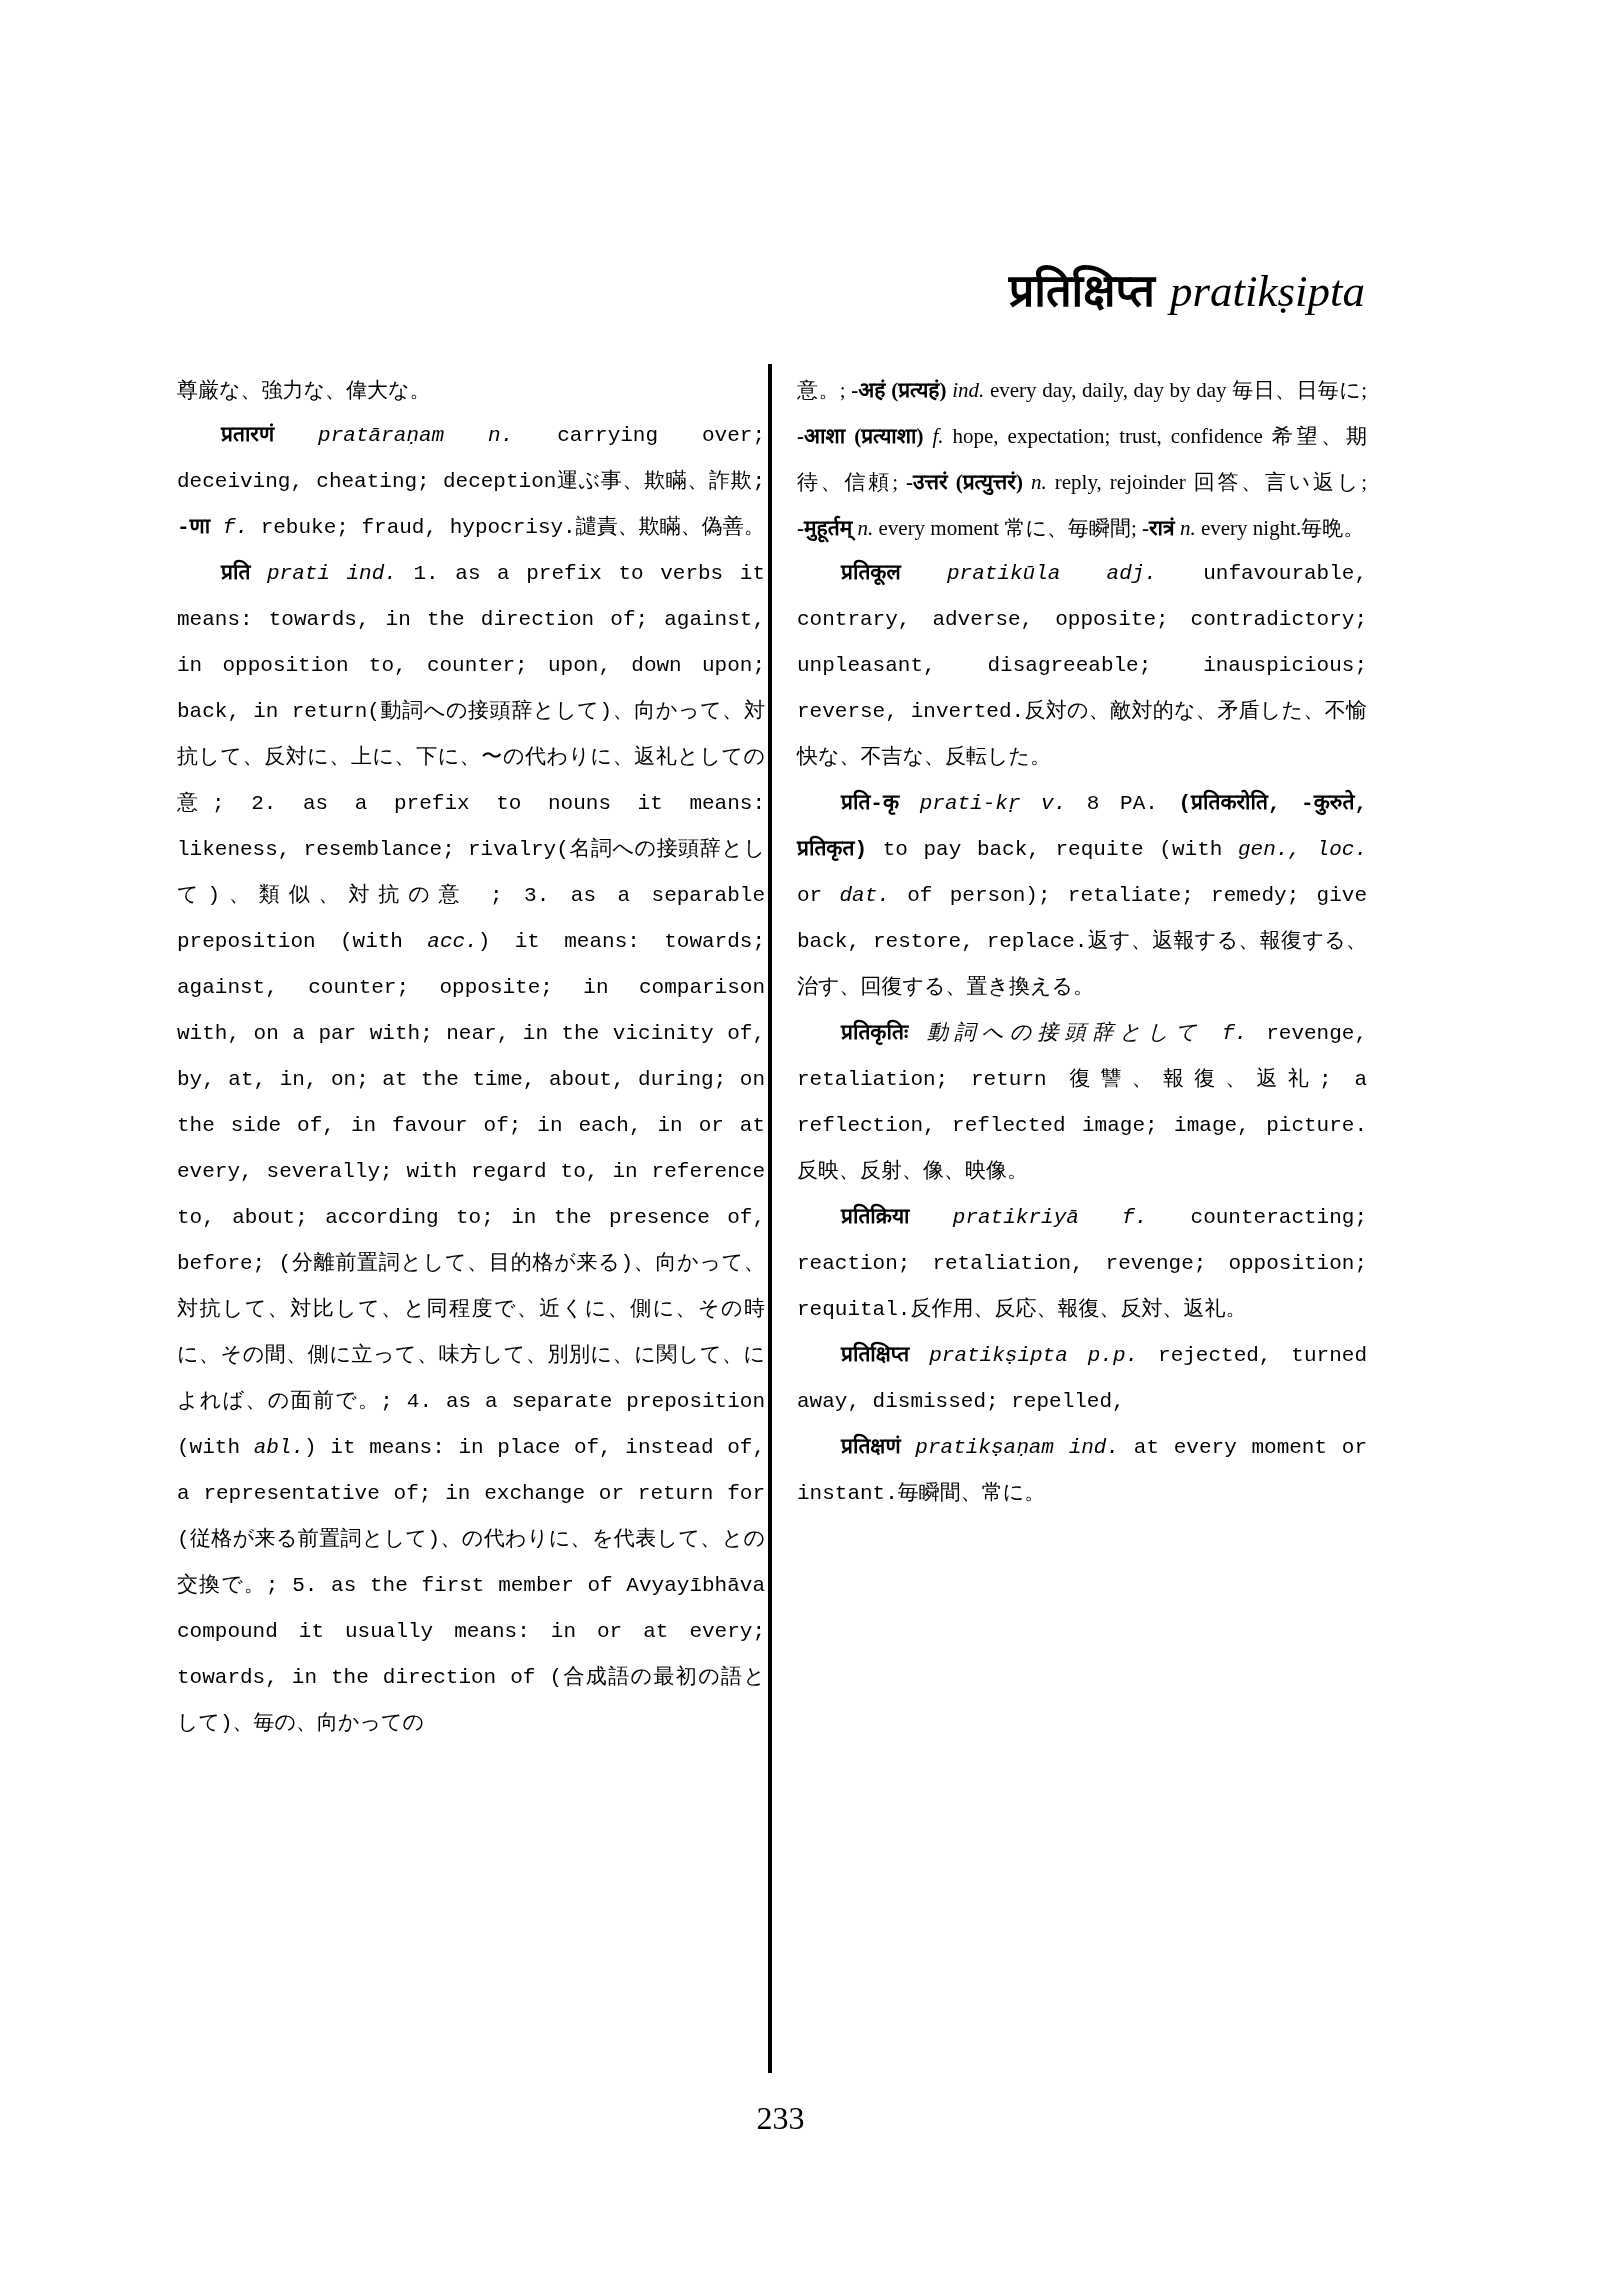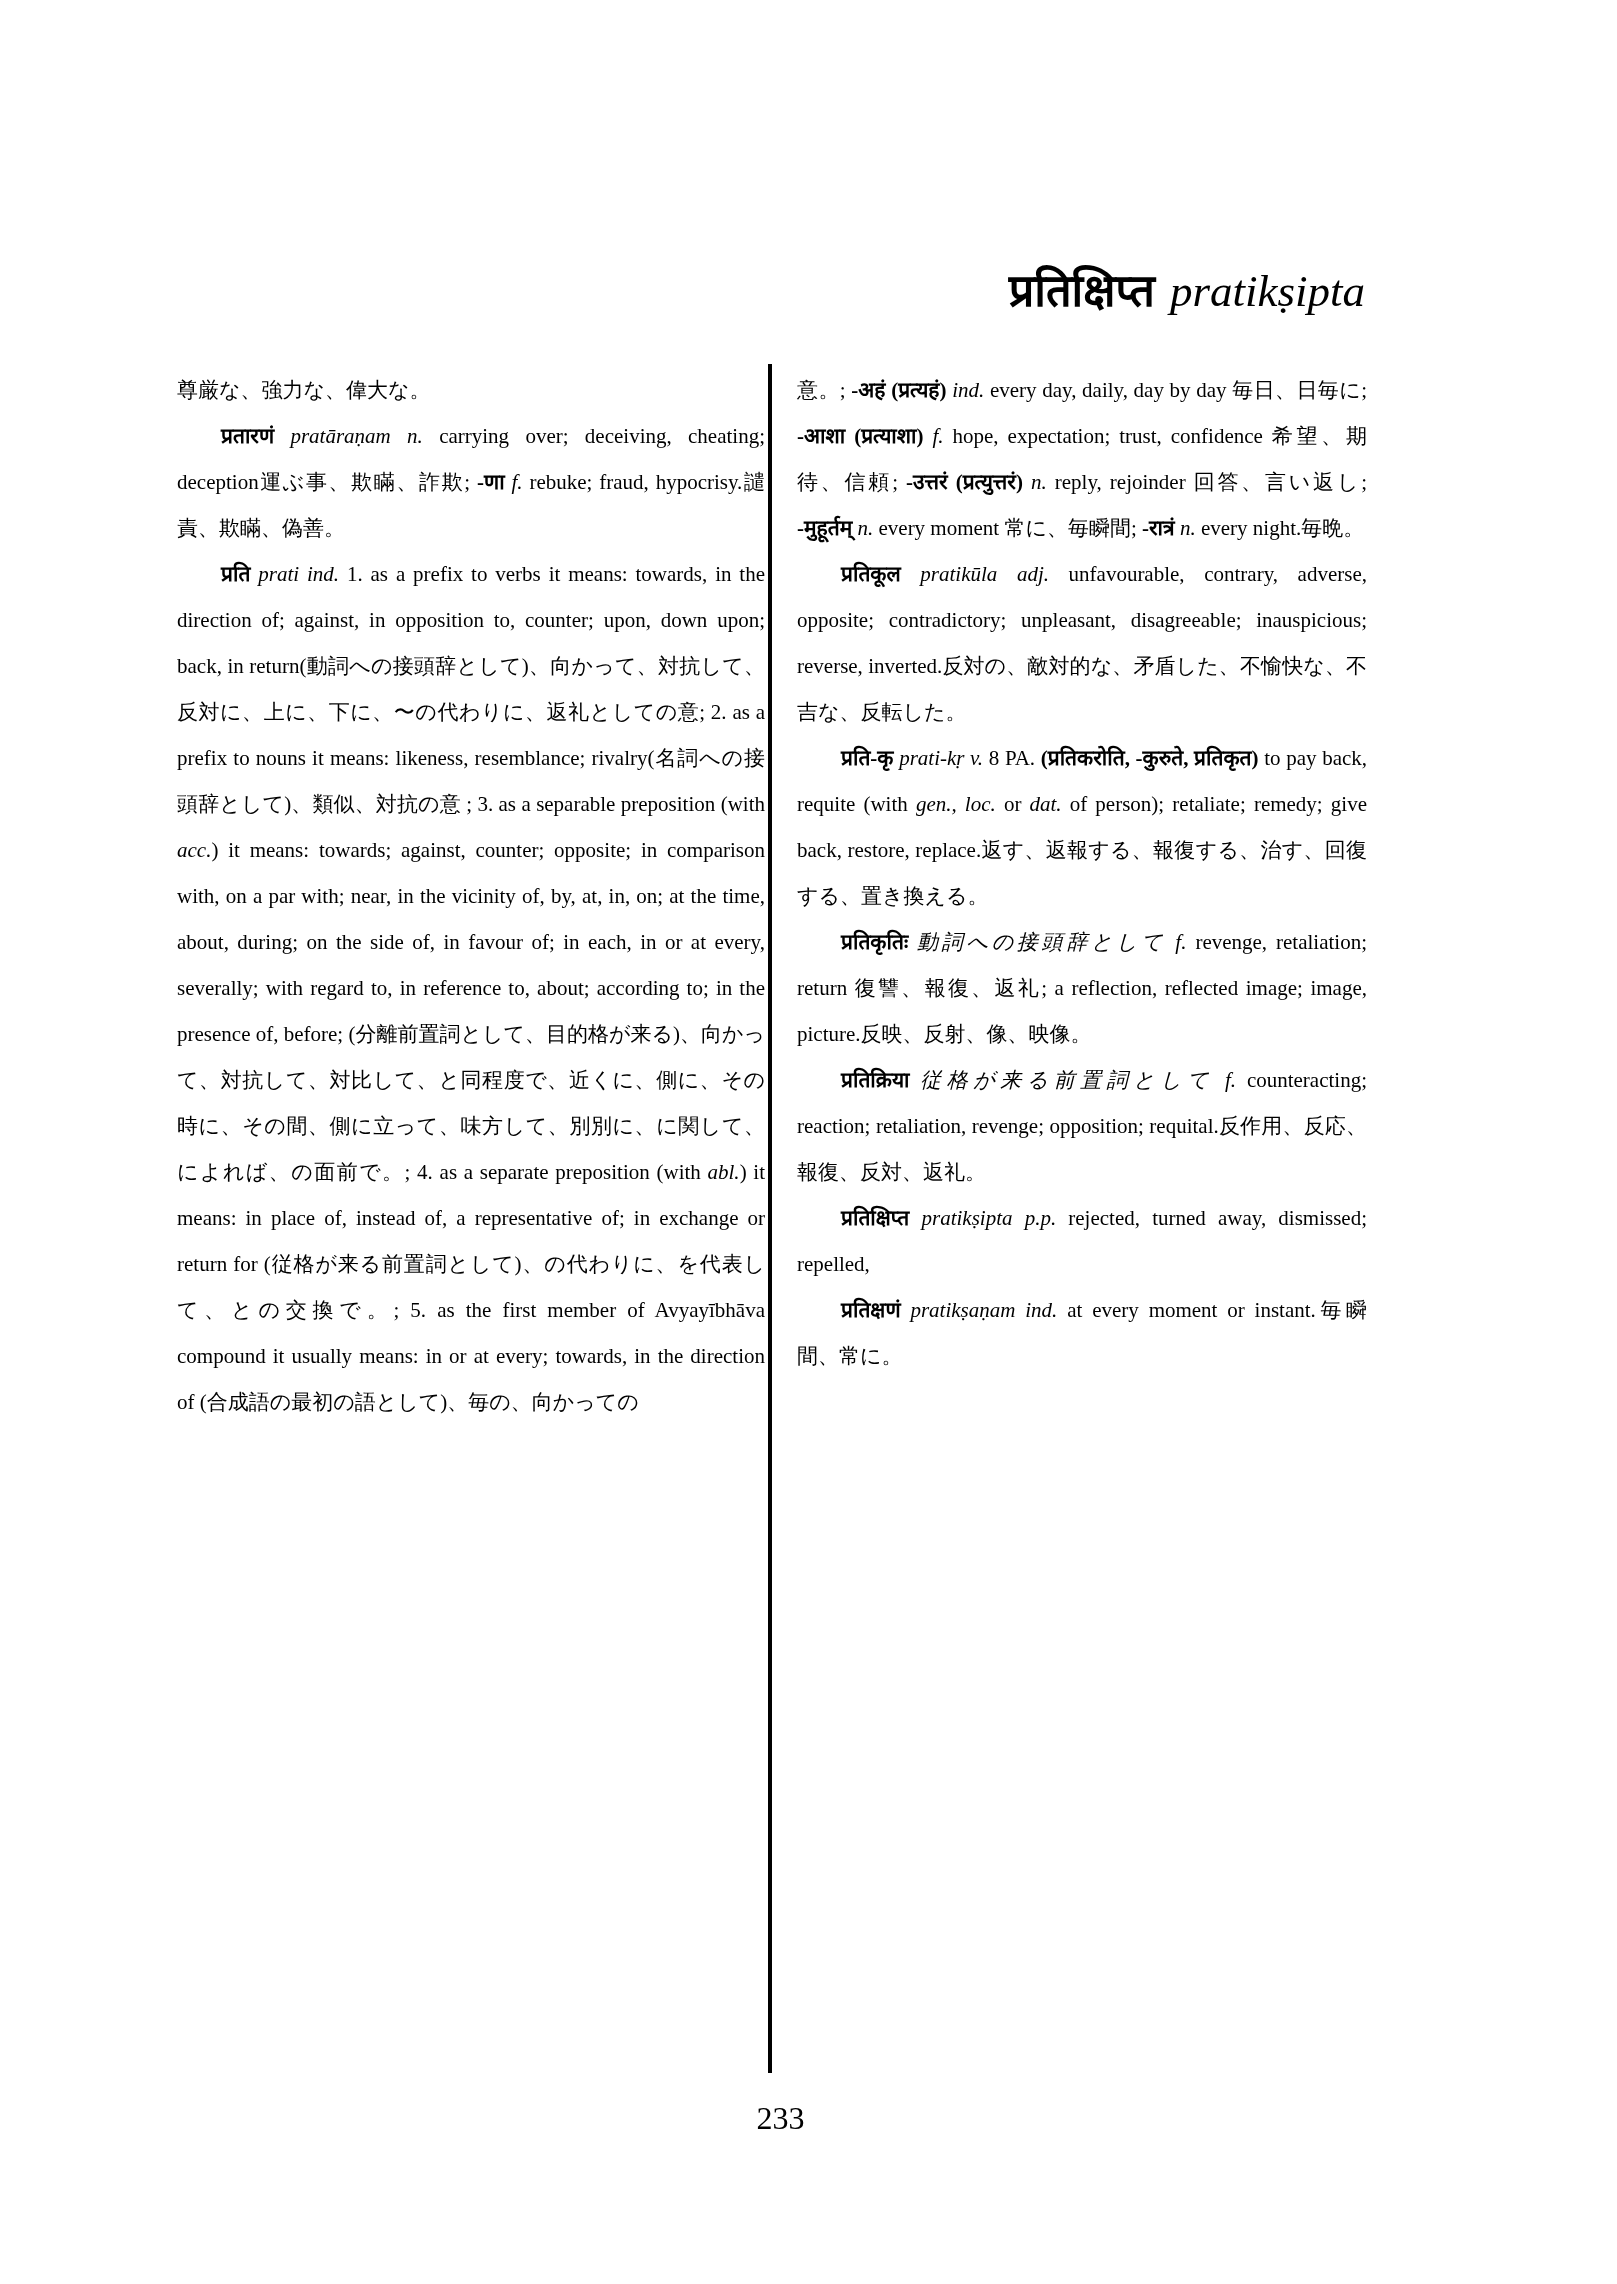--- a/index.html
+++ b/index.html
@@ -33,21 +33,21 @@
   }
   .col-left  { left: 177px;  width: 588px; }
   .col-right { left: 797px; width: 570px; }
   .divider {
     position: absolute;
     left: 768px; top: 364px;
     width: 3.8px; height: 1709px;
     background: #000000;
   }
   .entry { margin: 0; text-indent: 0; }
-  .entry.indent { text-indent: 44px; }
+  .entry.indent { text-indent: 44px; font-family: Liberation Mono, monospace; }
   .seg-d { font-weight: 700; font-style: normal; }
   .seg-i { font-style: italic; }
   .seg-n { font-style: normal; }
   .page-number {
     position: absolute;
     left: 720px; top: 2072px; width: 121px;
     text-align: center;
     font-size: 32px;
     margin-top: 28px;
   }
@@ -67,21 +67,21 @@
       <p class="entry indent"><span class="seg-d">प्रति </span><span class="seg-i">prati ind. </span><span class="seg-n">1. as a prefix to verbs it means: towards, in the direction of; against, in opposition to, counter; upon, down upon; back, in return(動詞への接頭辞として)、向かって、対抗して、反対に、上に、下に、〜の代わりに、返礼としての意; 2. as a prefix to nouns it means: likeness, resemblance; rivalry(名詞への接頭辞として)、類似、対抗の意 ; 3. as a separable preposition (with </span><span class="seg-i">acc.</span><span class="seg-n">) it means: towards; against, counter; opposite; in comparison with, on a par with; near, in the vicinity of, by, at, in, on; at the time, about, during; on the side of, in favour of; in each, in or at every, severally; with regard to, in reference to, about; according to; in the presence of, before; (分離前置詞として、目的格が来る)、向かって、対抗して、対比して、と同程度で、近くに、側に、その時に、その間、側に立って、味方して、別別に、に関して、によれば、の面前で。; 4. as a separate preposition (with </span><span class="seg-i">abl.</span><span class="seg-n">) it means: in place of, instead of, a representative of; in exchange or return for (従格が来る前置詞として)、の代わりに、を代表して、との交換で。; 5. as the first member of Avyayībhāva compound it usually means: in or at every; towards, in the direction of (合成語の最初の語として)、毎の、向かっての</span></p>
     </div>
 
   <div class="divider"></div>
 
   <div class="col col-right">
       <p class="entry"><span class="seg-n">意。; </span><span class="seg-d">-अहं (प्रत्यहं) </span><span class="seg-i">ind. </span><span class="seg-n">every day, daily, day by day 毎日、日毎に; </span><span class="seg-d">-आशा (प्रत्याशा) </span><span class="seg-i">f. </span><span class="seg-n">hope, expectation; trust, confidence 希望、期待、信頼; </span><span class="seg-d">-उत्तरं (प्रत्युत्तरं) </span><span class="seg-i">n. </span><span class="seg-n">reply, rejoinder 回答、言い返し; </span><span class="seg-d">-मुहूर्तम् </span><span class="seg-i">n. </span><span class="seg-n">every moment 常に、毎瞬間; </span><span class="seg-d">-रात्रं </span><span class="seg-i">n. </span><span class="seg-n">every night.毎晩。</span></p>
       <p class="entry indent"><span class="seg-d">प्रतिकूल </span><span class="seg-i">pratikūla adj. </span><span class="seg-n">unfavourable, contrary, adverse, opposite; contradictory; unpleasant, disagreeable; inauspicious; reverse, inverted.反対の、敵対的な、矛盾した、不愉快な、不吉な、反転した。</span></p>
       <p class="entry indent"><span class="seg-d">प्रति-कृ </span><span class="seg-i">prati-kṛ v. </span><span class="seg-n">8 PA. </span><span class="seg-d">(प्रतिकरोति, -कुरुते, प्रतिकृत) </span><span class="seg-n">to pay back, requite (with </span><span class="seg-i">gen., loc. </span><span class="seg-n">or </span><span class="seg-i">dat. </span><span class="seg-n">of person); retaliate; remedy; give back, restore, replace.返す、返報する、報復する、治す、回復する、置き換える。</span></p>
       <p class="entry indent"><span class="seg-d">प्रतिकृतिः </span><span class="seg-i">動詞への接頭辞として f. </span><span class="seg-n">revenge, retaliation; return 復讐、報復、返礼; a reflection, reflected image; image, picture.反映、反射、像、映像。</span></p>
-      <p class="entry indent"><span class="seg-d">प्रतिक्रिया </span><span class="seg-i">従格が来る前置詞として f. </span><span class="seg-n">counteracting; reaction; retaliation, revenge; opposition; requital.反作用、反応、報復、反対、返礼。</span></p>
+      <p class="entry indent"><span class="seg-d">प्रतिक्रिया </span><span class="seg-i">pratikriyā f. </span><span class="seg-n">counteracting; reaction; retaliation, revenge; opposition; requital.反作用、反応、報復、反対、返礼。</span></p>
       <p class="entry indent"><span class="seg-d">प्रतिक्षिप्त </span><span class="seg-i">pratikṣipta p.p. </span><span class="seg-n">rejected, turned away, dismissed; repelled,</span></p>
       <p class="entry indent"><span class="seg-d">प्रतिक्षणं </span><span class="seg-i">pratikṣaṇam ind. </span><span class="seg-n">at every moment or instant.毎瞬間、常に。</span></p>
     </div>
 
   <div class="page-number">233</div>
 
 </div>
 
 
 </body></html>

